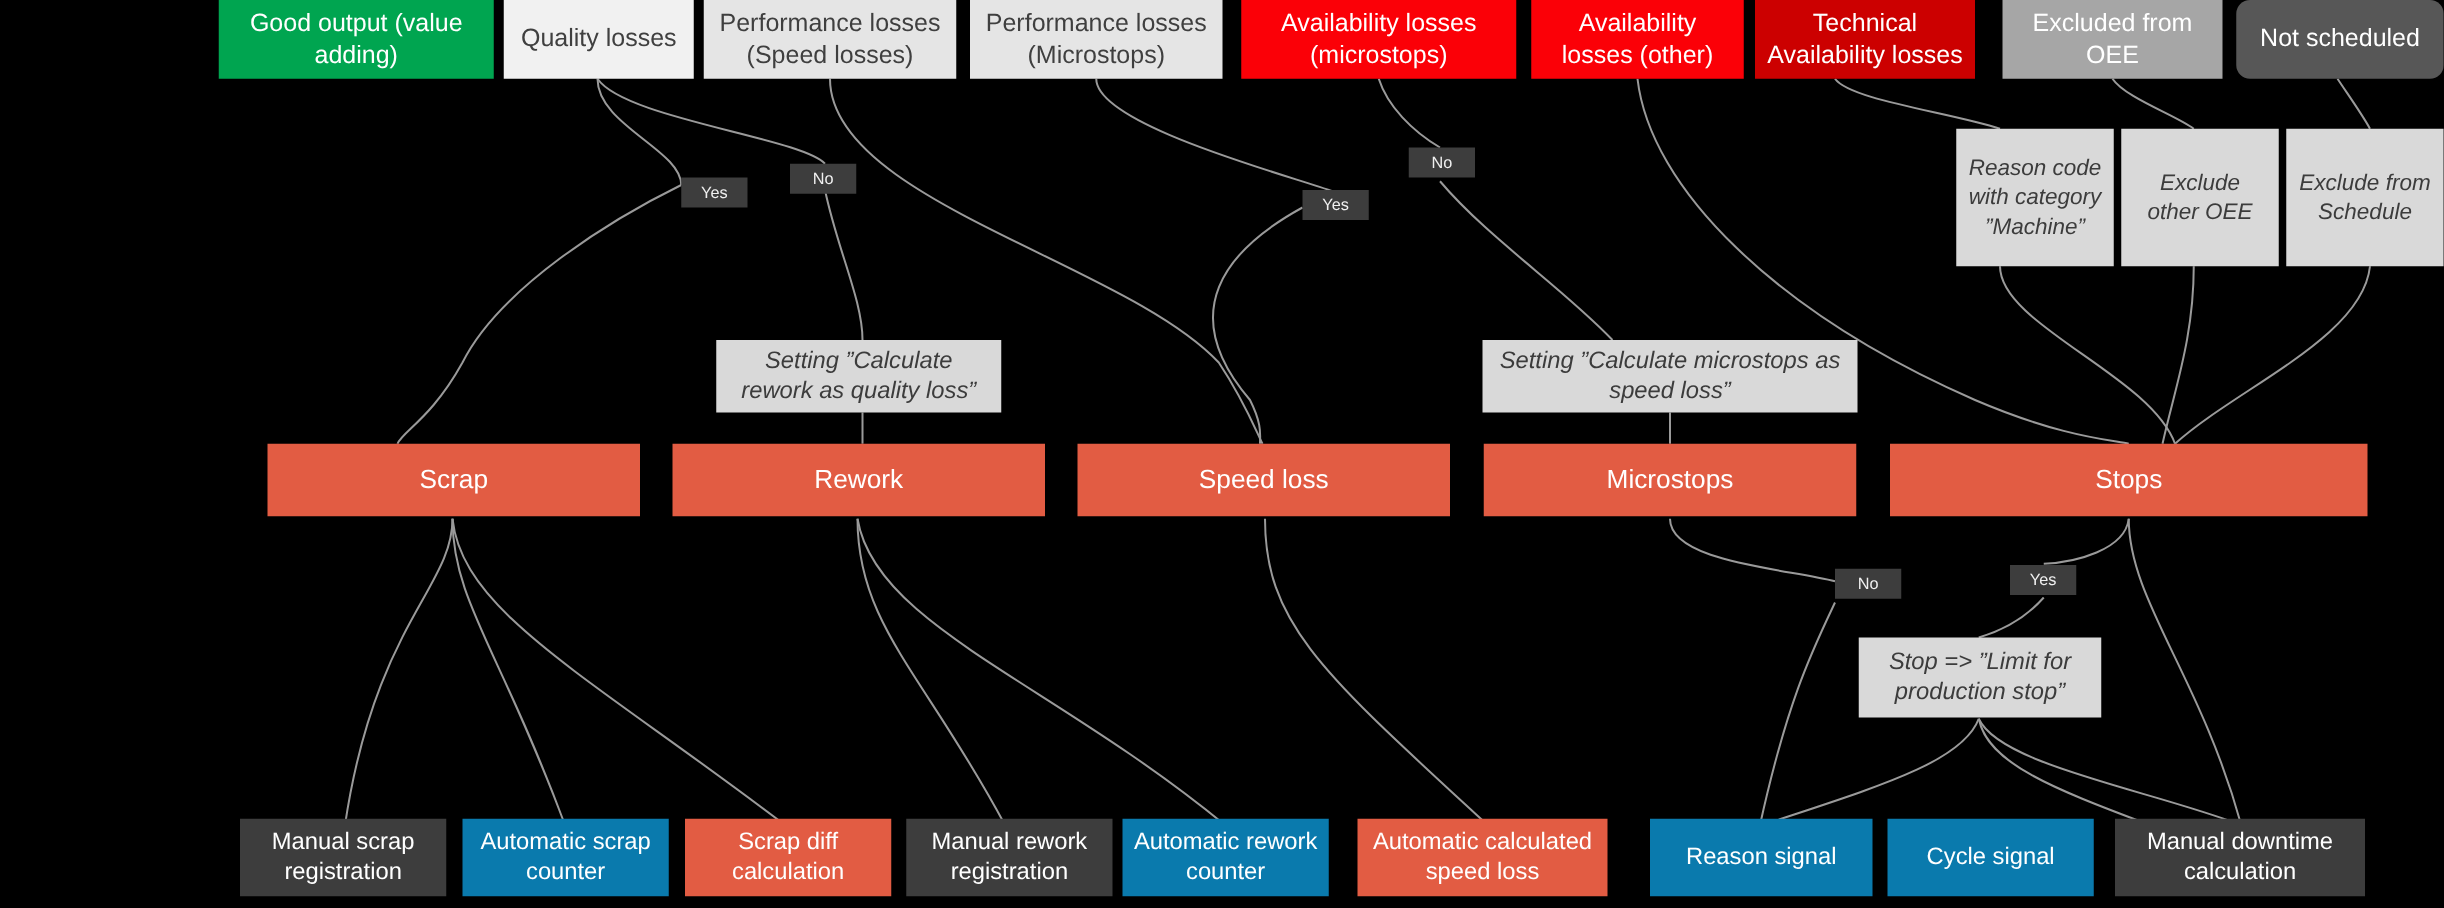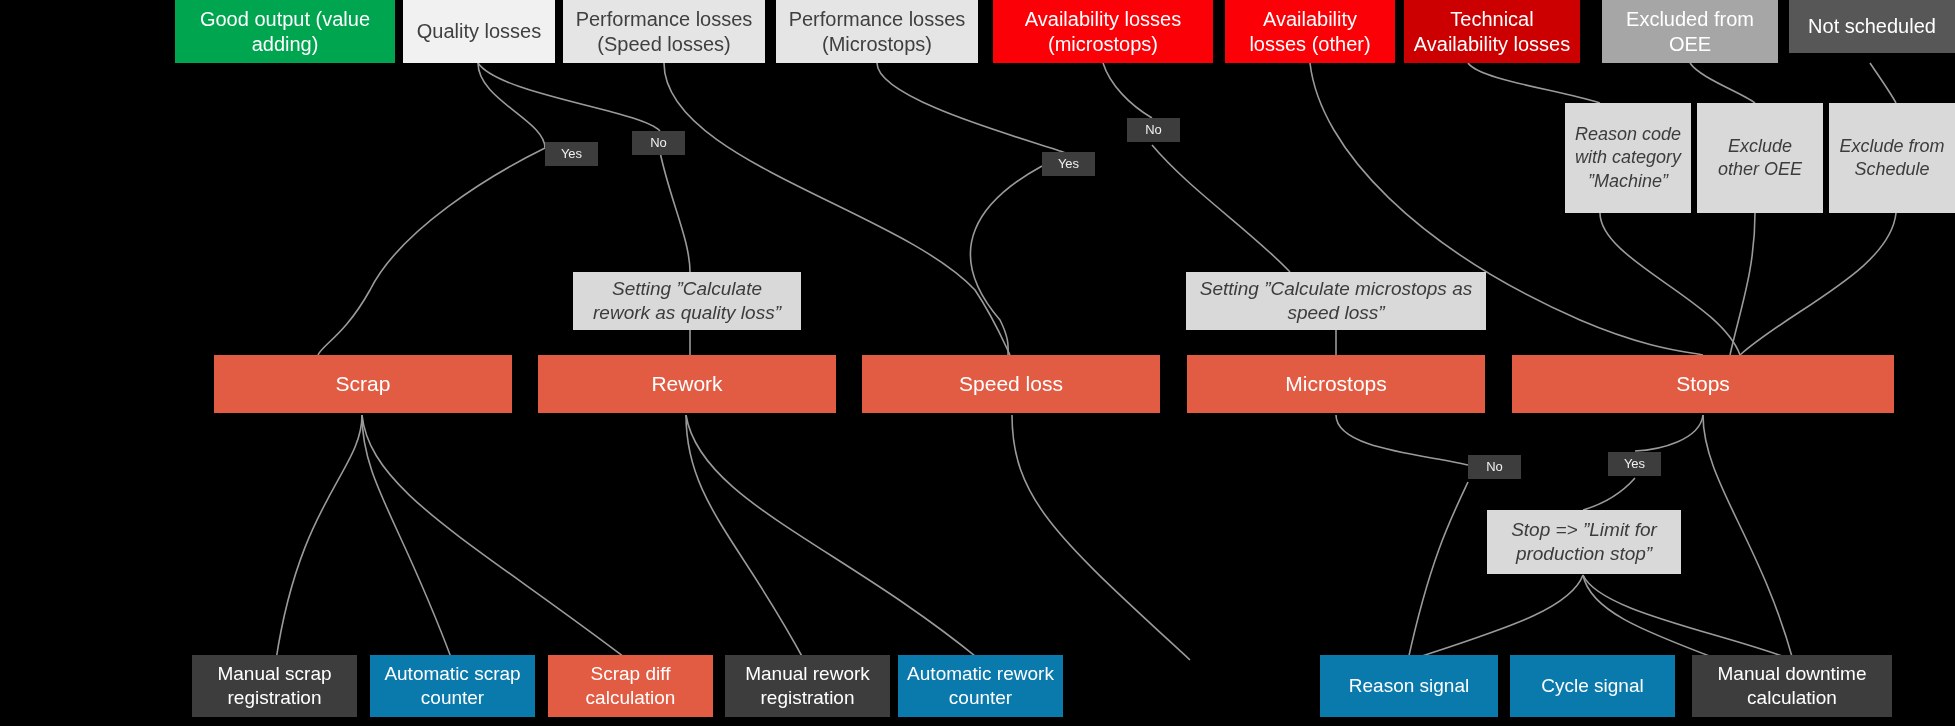--- a/index.html
+++ b/index.html
@@ -123,21 +123,21 @@
   <div class="node cat yellow" style="left:776px;top:0px;width:202px;height:63px;">Performance losses (Microstops)</div>
 
   <div class="node cat red" style="left:993px;top:0px;width:220px;height:63px;">Availability losses (microstops)</div>
 
   <div class="node cat red" style="left:1225px;top:0px;width:170px;height:63px;">Availability losses (other)</div>
 
   <div class="node cat darkred" style="left:1404px;top:0px;width:176px;height:63px;">Technical Availability losses</div>
 
   <div class="node cat grey" style="left:1602px;top:0px;width:176px;height:63px;">Excluded from OEE</div>
 
-  <div class="node cat dgrey" style="left:1789px;top:0px;width:166px;height:53px;">Not scheduled</div>
+  <div class="node cat dgrey" style="left:1789px;top:0px;width:166px;height:63px;border-radius:11px;">Not scheduled</div>
 
   <div class="node note small" style="left:1565px;top:103px;width:126px;height:110px;">Reason code with category ”Machine”</div>
 
   <div class="node note small" style="left:1697px;top:103px;width:126px;height:110px;">Exclude other OEE</div>
 
   <div class="node note small" style="left:1829px;top:103px;width:126px;height:110px;">Exclude from Schedule</div>
 
   <div class="node pill" style="left:545px;top:142px;width:53px;height:24px;">Yes</div>
 
   <div class="node pill" style="left:632px;top:131px;width:53px;height:24px;">No</div>
@@ -169,20 +169,21 @@
   <div class="node src dark" style="left:192px;top:655px;width:165px;height:62px;">Manual scrap registration</div>
 
   <div class="node src blue" style="left:370px;top:655px;width:165px;height:62px;">Automatic scrap counter</div>
 
   <div class="node src orange" style="left:548px;top:655px;width:165px;height:62px;">Scrap diff calculation</div>
 
   <div class="node src dark" style="left:725px;top:655px;width:165px;height:62px;">Manual rework registration</div>
 
   <div class="node src blue" style="left:898px;top:655px;width:165px;height:62px;">Automatic rework counter</div>
 
+  <div class="node src orange" style="left:1086px;top:655px;width:200px;height:62px;">Automatic calculated speed loss</div>
 
   <div class="node src blue" style="left:1320px;top:655px;width:178px;height:62px;">Reason signal</div>
 
   <div class="node src blue" style="left:1510px;top:655px;width:165px;height:62px;">Cycle signal</div>
 
   <div class="node src dark" style="left:1692px;top:655px;width:200px;height:62px;">Manual downtime calculation</div>
 
 </div>
 
 </body></html>

